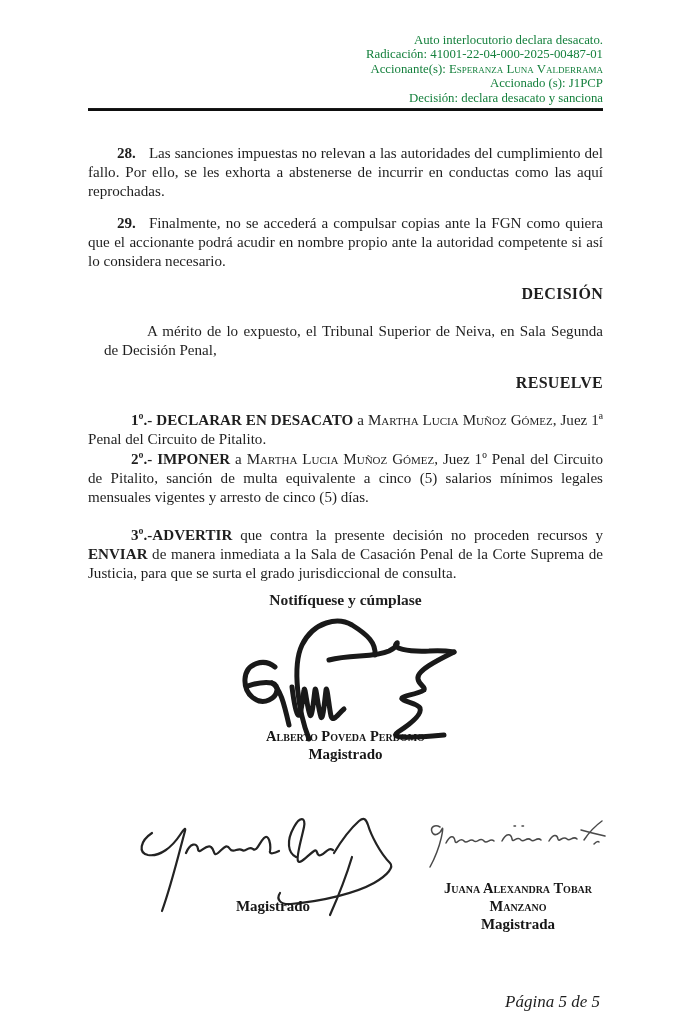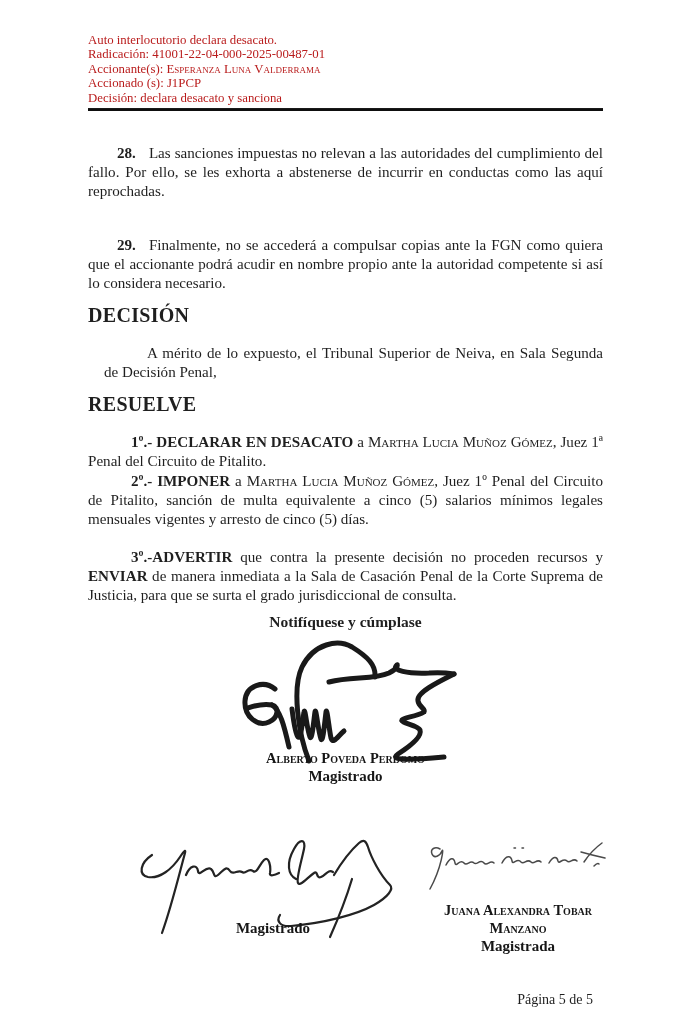--- a/index.html
+++ b/index.html
@@ -12,23 +12,24 @@
   .page {
     position: relative;
     width: 691px;
     height: 1024px;
     background: #ffffff;
     overflow: hidden;
   }
   
   .doc-header {
     padding: 33px 88px 0 88px;
+    text-align: right;
     font-size: 12.8px;
     line-height: 14.4px;
-    color: #b91c1c;
+    color: #15803d;
   }
   .doc-header .sc { font-variant: small-caps; }
   .header-rule {
     margin: 3px 88px 0 88px;
     height: 2px;
     border-top: 1px solid #1a1a1a;
     border-bottom: 2px solid #0e0e0e;
   }
   
   .content {
@@ -38,26 +39,26 @@
   }
   .para {
     text-align: justify;
     text-indent: 29px;
   }
   .para.deep-indent { text-indent: 43px; }
   .pnum { font-weight: bold; padding-right: 13px; }
   .b { font-weight: bold; }
   .sc { font-variant: small-caps; }
   .p28 { margin-top: 33px; }
-  .p29 { margin-top: 35px; }
+  .p29 { margin-top: 13px; }
   .heading {
     margin-top: 13px;
-    text-align: left;
+    text-align: right;
     font-weight: bold;
-    font-size: 20px;
+    font-size: 16px;
     letter-spacing: 0.3px;
   }
   .intro { margin-top: 19px; margin-left: 16px; }
   .resuelve { }
   .item1 { margin-top: 19px; }
   .item2 { margin-top: 1px; }
   .item3 { margin-top: 19px; }
   .closing {
     margin-top: 7px;
     text-align: center;
@@ -88,24 +89,25 @@
     margin: 42px 40px 0 40px;
   }
   .sig-col { width: 300px; }
   .sig-col.right { width: 280px; }
   .sig-col svg { display: block; }
   .sig-col.left svg { margin: 0 auto -20px auto; }
   .sig-col.right svg { margin: 10px auto 6px auto; }
   
   .footer {
     position: absolute;
-    right: 98px;
+    right: 91px;
     top: 992px;
-    font-size: 14px;
+    font-size: 17px;
     color: #1f1f1f;
+    font-style: italic;
   }
   svg path { fill: none; stroke-linecap: round; stroke-linejoin: round; }
   .ink-heavy path { stroke: #191919; stroke-width: 5; }
   .ink-med path { stroke: #232323; stroke-width: 2.2; }
   .ink-light path { stroke: #4a4a4a; stroke-width: 1.5; }
 </style>
 </head>
 <body>
 
 <div class="page">

